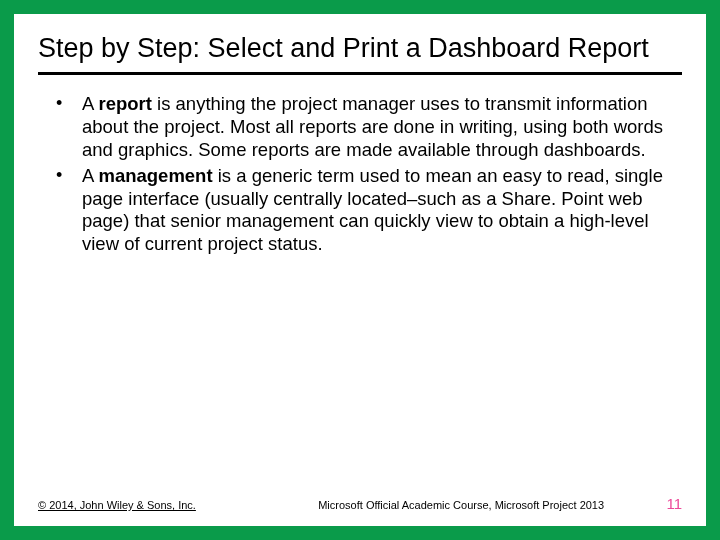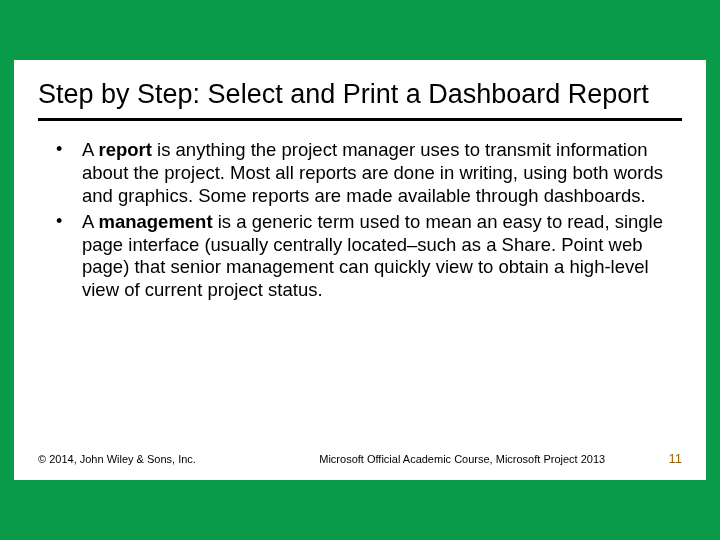--- a/index.html
+++ b/index.html
@@ -7,21 +7,21 @@
   body {
     font-family: Arial, Helvetica, sans-serif;
     background: #0a9b4a;
     display: flex;
     align-items: center;
     justify-content: center;
   }
   .slide {
     background: #ffffff;
     width: 692px;
-    height: 420px;
+    height: 512px;
     position: relative;
     padding: 18px 24px 0 24px;
   }
   .title {
     font-size: 27px;
     line-height: 1.2;
     color: #000;
     font-weight: 400;
     margin-bottom: 8px;
   }
@@ -54,23 +54,23 @@
   .footer {
     position: absolute;
     left: 24px;
     right: 24px;
     bottom: 14px;
     display: flex;
     align-items: baseline;
     font-size: 11px;
     color: #000;
   }
-  .footer .copyright { flex: 0 0 auto; }
+  .footer .copyright { flex: 0 0 auto; text-decoration: underline; }
   .footer .course { flex: 1 1 auto; text-align: center; padding-left: 60px; }
-  .footer .pagenum { flex: 0 0 auto; color: #a16207; font-size: 13px; }
+  .footer .pagenum { flex: 0 0 auto; color: #ec4899; font-size: 15px; }
   b { font-weight: bold; }
 </style>
 </head>
 <body>
 
 <div class="slide">
   <h1 class="title">Step by Step: Select and Print a Dashboard Report</h1>
   <hr class="title-rule">
   <div class="body">
     <ul>

